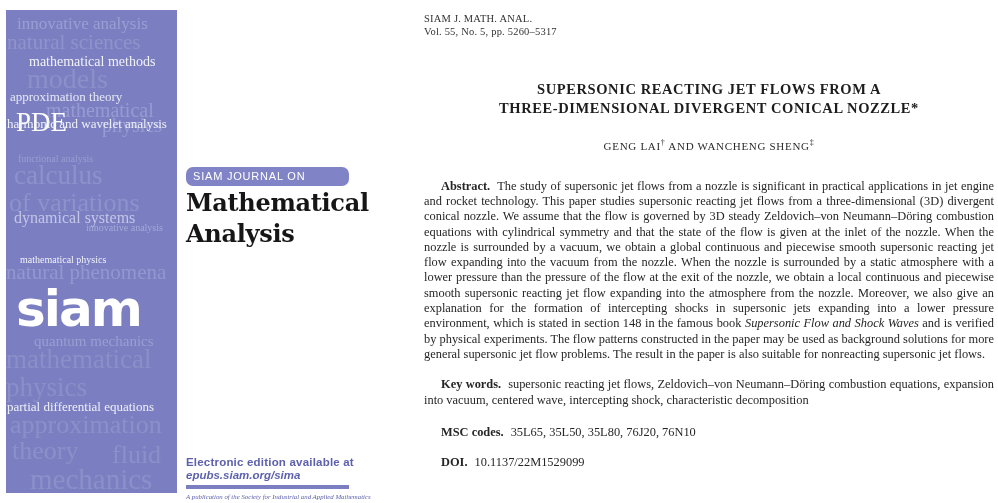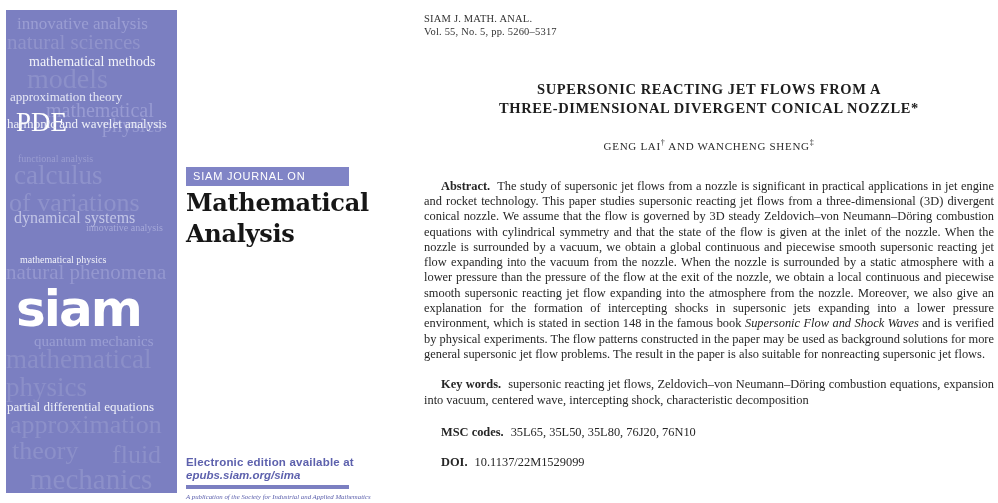--- a/index.html
+++ b/index.html
@@ -44,20 +44,21 @@
     position: absolute;
     left: 186px; top: 167px;
     width: 163px; height: 19px;
     background: #8084c6;
     color: #ffffff;
     font-family: "Liberation Sans", sans-serif;
     font-size: 11px;
     letter-spacing: 0.8px;
     line-height: 19px;
     padding-left: 7px;
+    border-radius: 7px;
   }
   .journal-title {
     position: absolute;
     left: 186px; top: 187px;
     font-family: "DejaVu Serif", serif;
     font-weight: bold;
     font-size: 24px;
     line-height: 31px;
     letter-spacing: -0.3px;
     color: #161616;

